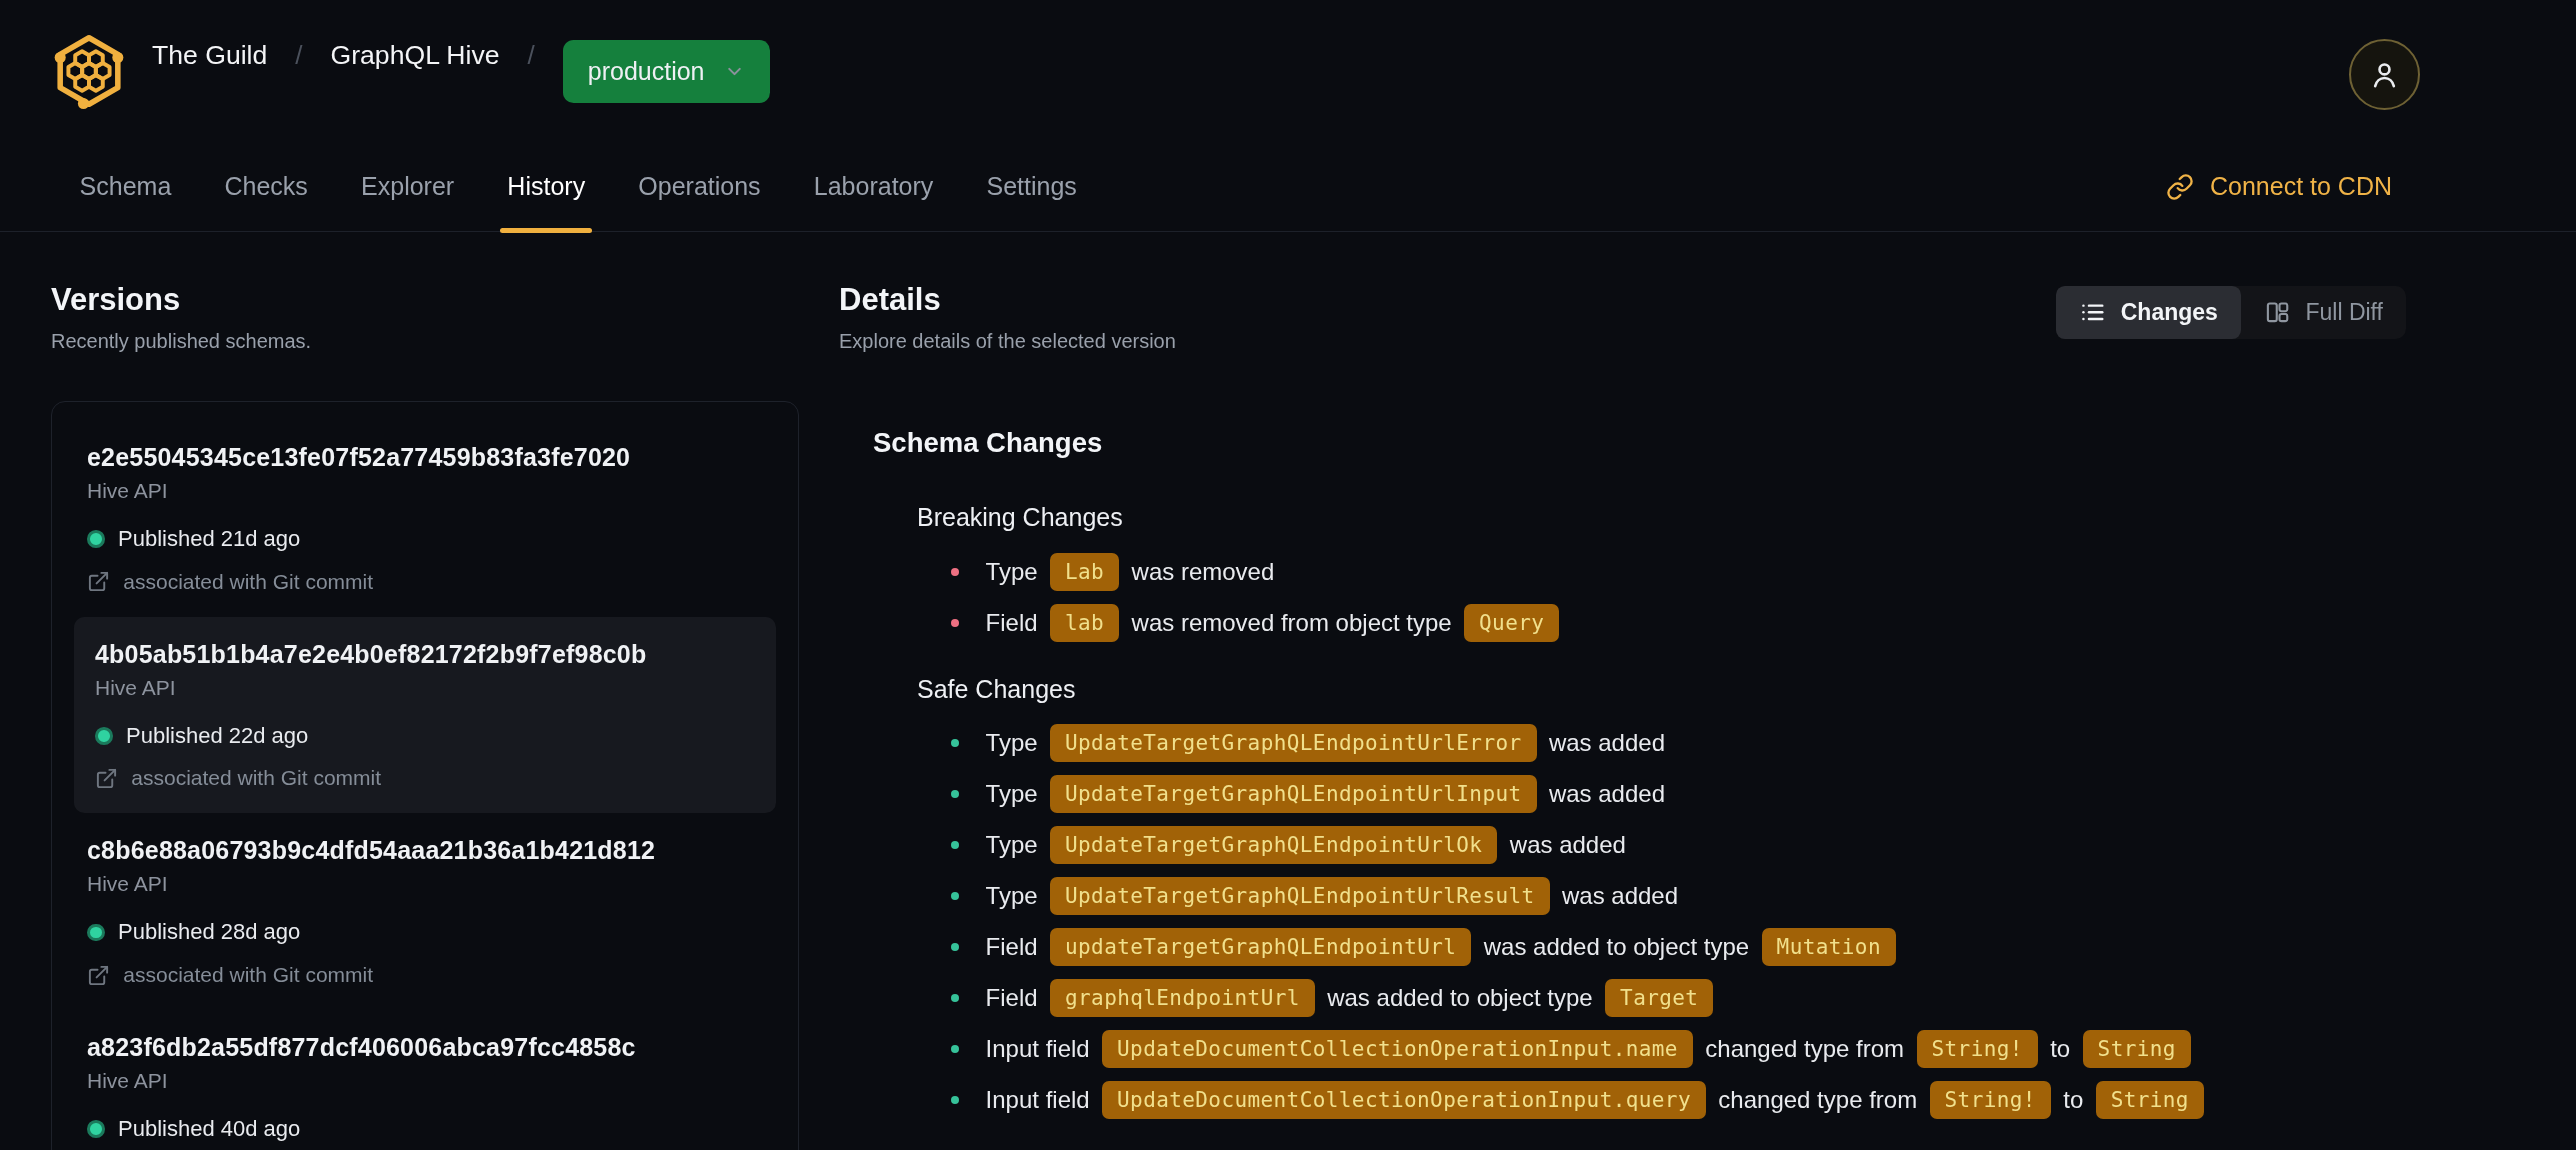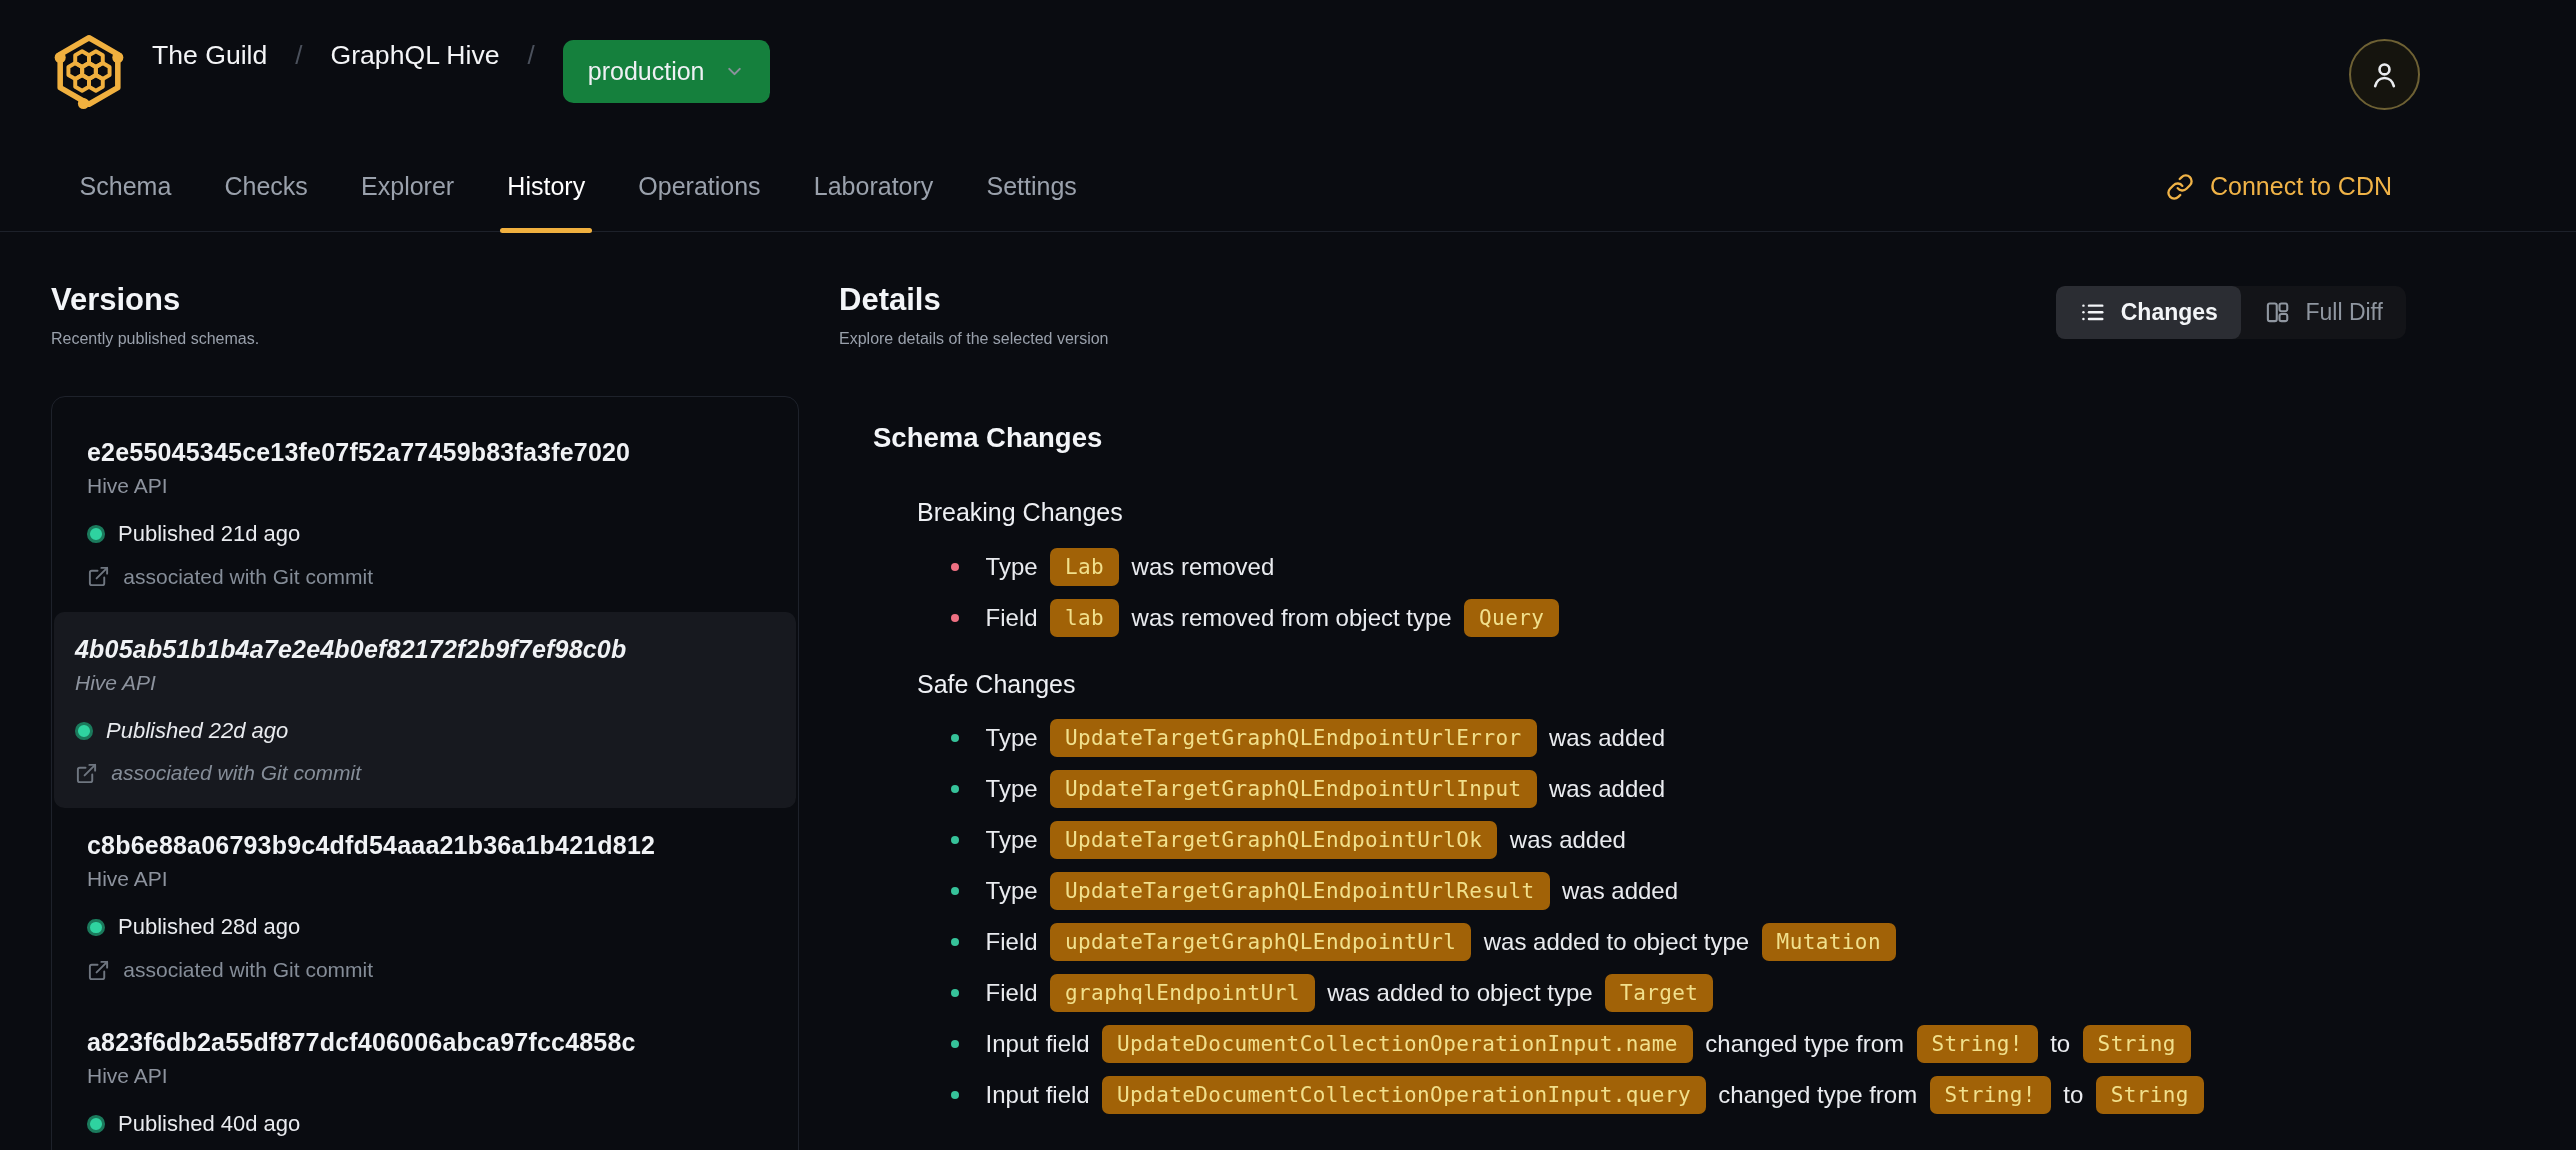--- a/index.html
+++ b/index.html
@@ -53,27 +53,27 @@
   .cdn-link {
     position:absolute; right:184px; top:0; height:100%;
     display:flex; align-items:center; gap:16px;
     color:#f0b347; font-size:25px; cursor:pointer;
   }
   .cdn-link svg { width:28px; height:28px; }
 
   
   .versions-panel { position:absolute; left:51px; top:282px; width:748px; }
   .panel-title { font-size:31px; font-weight:700; color:#f3f5f8; }
-  .panel-sub { margin-top:12.4px; font-size:16px; color:#99a0ab; }
+  .panel-sub { margin-top:12.4px; font-size:20px; color:#99a0ab; }
   .version-list {
     margin-top:48px; border:0.9px solid #1e222b; border-radius:14px;
     padding:17.7px 0; height:780px;
   }
   .vcard { padding:23px 35px; border-radius:10.6px; cursor:pointer; }
-  .vcard.selected { background:#17191f; margin:0 2px; padding:23px 21px;font-style:italic; }
+  .vcard.selected { background:#17191f; margin:0 22px; padding:23px 21px; }
   .vhash { font-size:25px; font-weight:600; color:#f0f2f5; letter-spacing:0.2px; }
   .vservice { margin-top:7px; font-size:21px; color:#8d939e; }
   .vstatus { margin-top:23px; display:flex; align-items:center; gap:13.3px; font-size:22px; color:#e9ebef; }
   .vdot {
     width:17.7px; height:17.7px; border-radius:50%; flex:none;
     background:#2fd3a0; border:3.5px solid #1b7a5c;
   }
   .vgit { margin-top:17.7px; display:flex; align-items:center; gap:13.3px; font-size:21px; color:#858d98; }
   .vgit svg { width:23px; height:23px; color:#6f7680; flex:none; }
 

